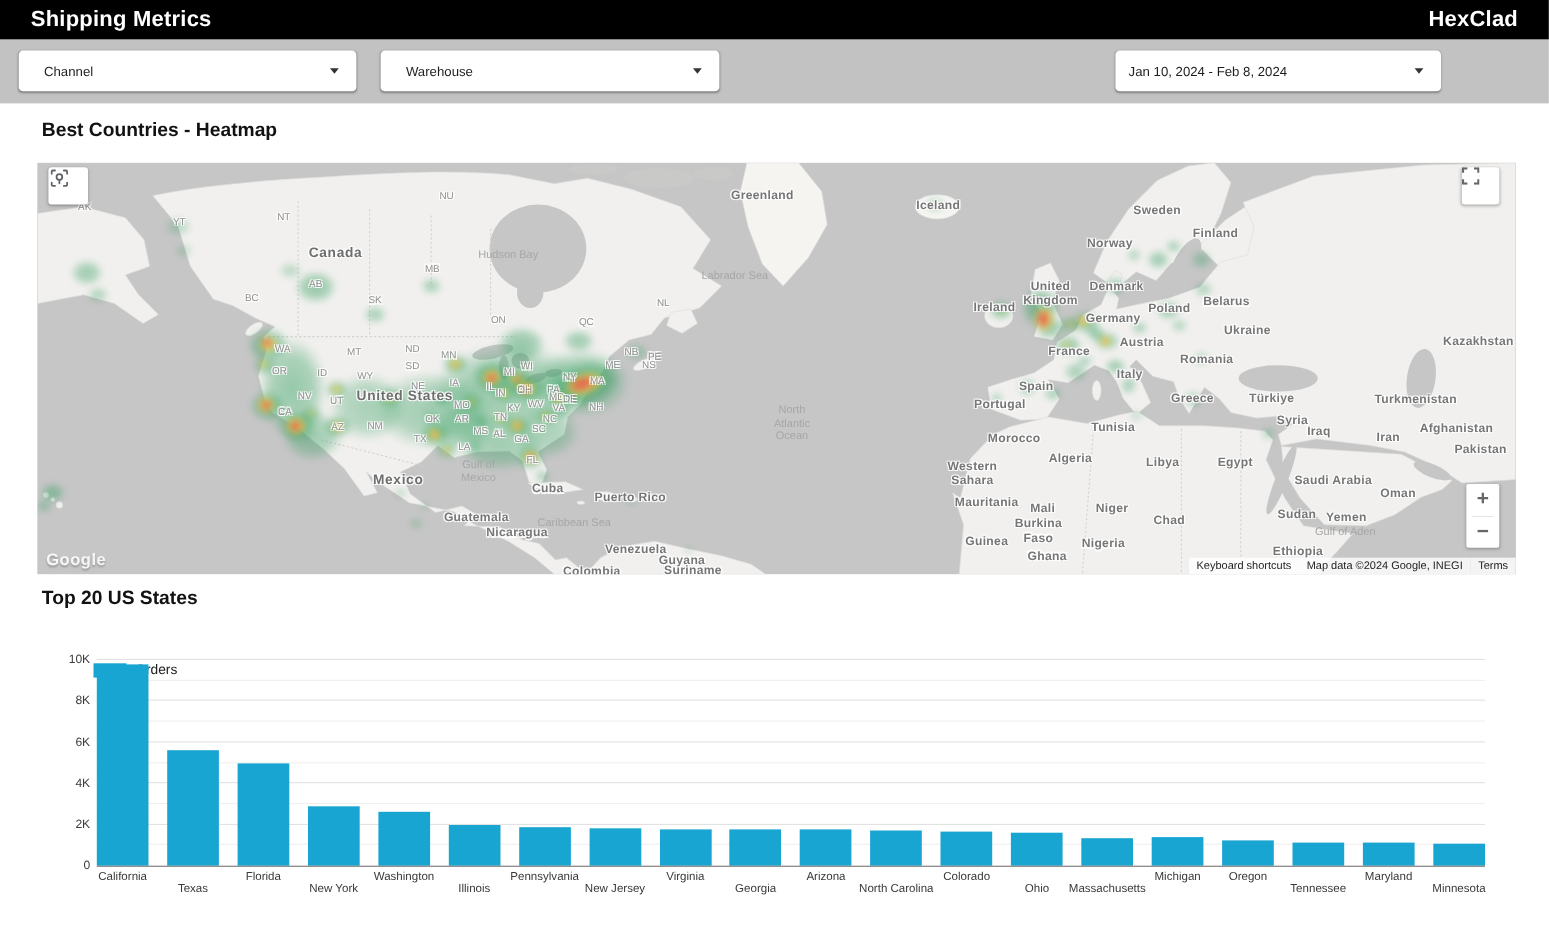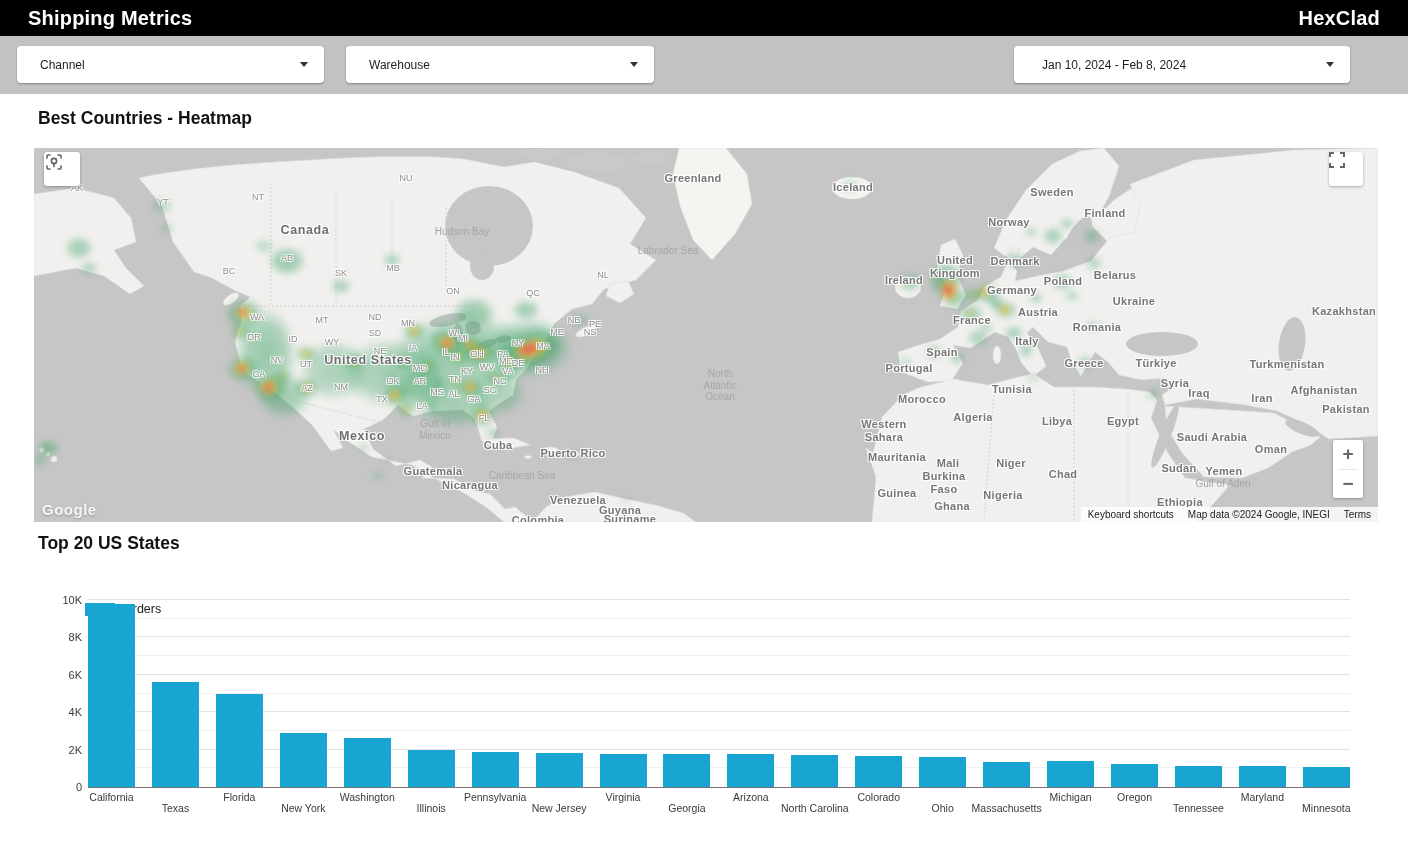--- a/index.html
+++ b/index.html
@@ -14,21 +14,21 @@
   
   .filterbar { position:absolute; left:0; top:36px; width:1408px; height:58px; background:#c2c2c2; }
   .dropdown { position:absolute; top:10px; height:37px; background:#fff; border-radius:4px;
     box-shadow:0 1px 2px rgba(0,0,0,.35); display:flex; align-items:center;
     justify-content:space-between; padding:0 16px 0 23px; cursor:pointer; }
   .dropdown .dd-label { font-size:12px; color:#1e1e1e; }
   .dd-arrow { width:0; height:0; border-left:4px solid transparent; border-right:4px solid transparent;
     border-top:5px solid #333; margin-left:12px; }
   #dd-channel { left:17px; width:307px; }
   #dd-warehouse { left:346px; width:308px; }
-  #dd-date { left:1014px; width:336px; padding-left:28px; }
+  #dd-date { left:1014px; width:296px; padding-left:12px; }
 
   
   .section-title { position:absolute; left:38px; font-size:17.5px; font-weight:bold; color:#121212; }
   #map-title { top:108px; }
   #chart-title { top:533px; }
 
   
   .map { position:absolute; left:34px; top:148px; width:1344px; height:374px;
     background:#c6c6c6; overflow:hidden; }
   .map svg { position:absolute; left:0; top:0; }
@@ -377,36 +377,36 @@
       <span class="mlabel country" style="left: 504px; top: 372px;">Colombia</span>
       <span class="mlabel country" style="left: 586px; top: 362px;">Guyana</span>
       <span class="mlabel country" style="left: 596px; top: 371px;">Suriname</span>
       <span class="mlabel state" style="left: 43px; top: 40px;">AK</span>
       <span class="mlabel state" style="left: 129px; top: 54px;">YT</span>
       <span class="mlabel state" style="left: 224px; top: 49px;">NT</span>
       <span class="mlabel state" style="left: 372px; top: 30px;">NU</span>
       <span class="mlabel state" style="left: 195px; top: 123px;">BC</span>
       <span class="mlabel state" style="left: 253px; top: 110px;">AB</span>
       <span class="mlabel state" style="left: 307px; top: 125px;">SK</span>
-      <span class="mlabel state" style="left: 359px; top: 120px;">MB</span>
+      <span class="mlabel state" style="left: 359px; top: 96px;">MB</span>
       <span class="mlabel state" style="left: 419px; top: 143px;">ON</span>
       <span class="mlabel state" style="left: 499px; top: 145px;">QC</span>
       <span class="mlabel state" style="left: 540px; top: 172px;">NB</span>
       <span class="mlabel state" style="left: 561px; top: 176px;">PE</span>
       <span class="mlabel state" style="left: 556px; top: 184px;">NS</span>
       <span class="mlabel state" style="left: 569px; top: 127px;">NL</span>
       <span class="mlabel state" style="left: 223px; top: 169px;">WA</span>
       <span class="mlabel state" style="left: 220px; top: 189px;">OR</span>
       <span class="mlabel state" style="left: 259px; top: 191px;">ID</span>
       <span class="mlabel state" style="left: 288px; top: 172px;">MT</span>
       <span class="mlabel state" style="left: 298px; top: 194px;">WY</span>
       <span class="mlabel state" style="left: 341px; top: 169px;">ND</span>
       <span class="mlabel state" style="left: 341px; top: 185px;">SD</span>
       <span class="mlabel state" style="left: 374px; top: 175px;">MN</span>
-      <span class="mlabel state" style="left: 402px; top: 185px; padding-left: 36px;">WI</span>
+      <span class="mlabel state" style="left: 427px; top: 185px; padding-left: 36px;">WI</span>
       <span class="mlabel state" style="left: 429px; top: 190px;">MI</span>
       <span class="mlabel state" style="left: 379px; top: 200px;">IA</span>
       <span class="mlabel state" style="left: 346px; top: 203px; text-align: right;">NE</span>
       <span class="mlabel state" style="left: 243px; top: 212px;">NV</span>
       <span class="mlabel state" style="left: 272px; top: 216px;">UT</span>
       <span class="mlabel state" style="left: 225px; top: 226px;">CA</span>
       <span class="mlabel state" style="left: 273px; top: 240px;">AZ</span>
       <span class="mlabel state" style="left: 307px; top: 239px;">NM</span>
       <span class="mlabel state" style="left: 386px; top: 220px;">MO</span>
       <span class="mlabel state" style="left: 359px; top: 233px;">OK</span>

